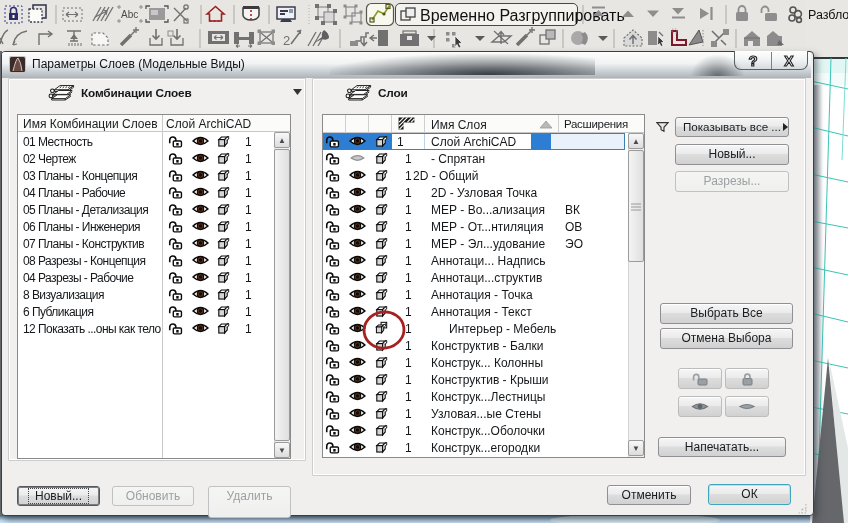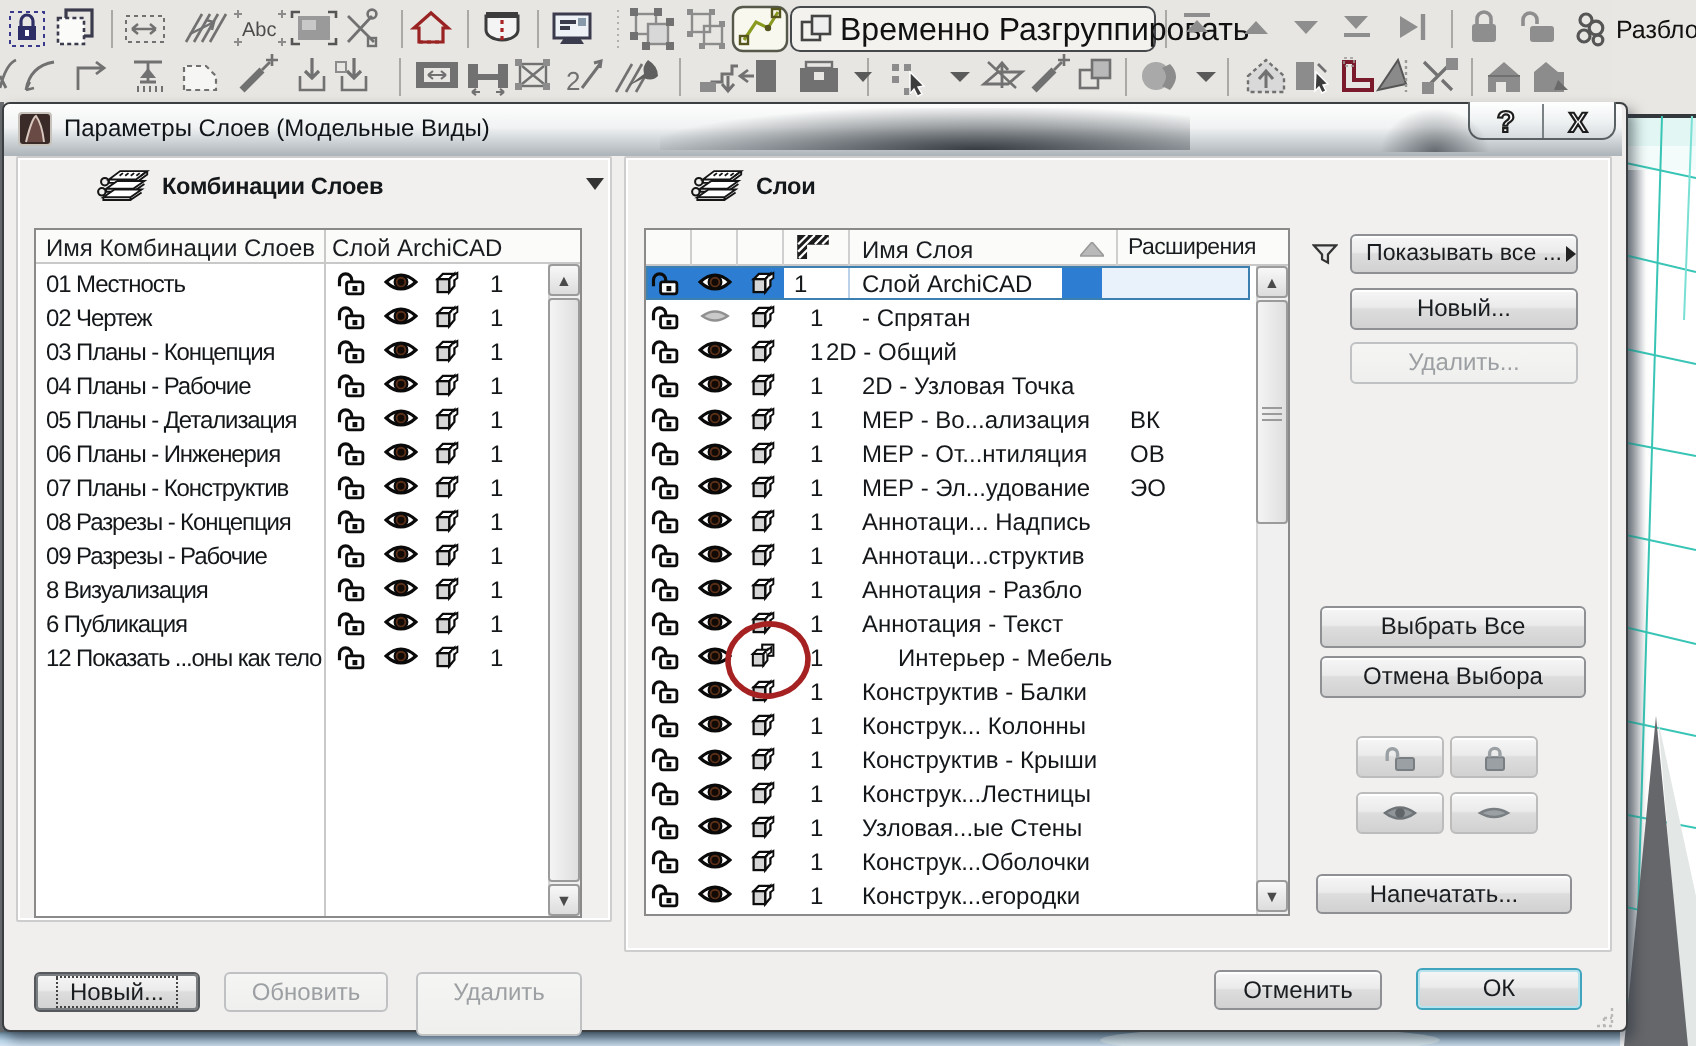--- a/index.html
+++ b/index.html
@@ -411,21 +411,21 @@
 <svg class="ab" style="left:168px;top:254px" width="15" height="13">
     <use href="#i-lock"></use>
   </svg>
 <svg class="ab" style="left:192px;top:255px" width="17" height="10">
     <use href="#i-eye"></use>
   </svg>
 <svg class="ab" style="left:216px;top:253px" width="14" height="14">
     <use href="#i-cube"></use>
   </svg>
 <div class="ab" style="left:245px;top:254px;font-size:12px;color:#15181b">1</div>
-<div class="ab row lrow" style="left:23px;top:271px;width:139px;overflow:hidden">09 Разрезы - Рабочие</div>
+<div class="ab row lrow" style="left:23px;top:271px;width:139px;overflow:hidden">04 Разрезы - Рабочие</div>
 <svg class="ab" style="left:168px;top:271px" width="15" height="13">
     <use href="#i-lock"></use>
   </svg>
 <svg class="ab" style="left:192px;top:272px" width="17" height="10">
     <use href="#i-eye"></use>
   </svg>
 <svg class="ab" style="left:216px;top:270px" width="14" height="14">
     <use href="#i-cube"></use>
   </svg>
 <div class="ab" style="left:245px;top:271px;font-size:12px;color:#15181b">1</div>
@@ -582,21 +582,21 @@
 <svg class="ab" style="left:325px;top:271px" width="15" height="13">
     <use href="#i-lock"></use>
   </svg>
 <svg class="ab" style="left:349px;top:272px" width="17" height="10">
     <use href="#i-eye"></use>
   </svg>
 <svg class="ab" style="left:374px;top:270px" width="14" height="14">
     <use href="#i-cube"></use>
   </svg>
 <div class="ab row" style="left:405px;top:288px;width:20px">1</div>
-<div class="ab row" style="left:431px;top:288px;width:130px">Аннотация - Разбло</div>
+<div class="ab row" style="left:431px;top:288px;width:130px">Аннотация - Точка</div>
 <svg class="ab" style="left:325px;top:288px" width="15" height="13">
     <use href="#i-lock"></use>
   </svg>
 <svg class="ab" style="left:349px;top:289px" width="17" height="10">
     <use href="#i-eye"></use>
   </svg>
 <svg class="ab" style="left:374px;top:287px" width="14" height="14">
     <use href="#i-cube"></use>
   </svg>
 <div class="ab row" style="left:405px;top:305px;width:20px">1</div>
@@ -709,21 +709,21 @@
 <ellipse cx="26" cy="24" rx="20" ry="18" fill="none" stroke="#a62222" stroke-width="2.8" transform="rotate(-8 26 24)"></ellipse>
   </svg>
 <svg class="ab" style="left:656px;top:121px" width="13" height="12">
     <use href="#i-funnel"></use>
   </svg>
 <div class="ab btn" style="left:675px;top:117px;width:114px;height:20px;line-height:18px;font-size:11.6px;text-align:left;padding-left:7px">Показывать все ...</div>
 <svg class="ab" style="left:782px;top:123px" width="7" height="9">
     <polygon points="1,0 6,4 1,8" fill="#222"></polygon>
   </svg>
 <div class="ab btn" style="left:675px;top:144px;width:114px;height:21px;line-height:19px">Новый...</div>
-<div class="ab btn dis" style="left:675px;top:171px;width:114px;height:21px;line-height:19px">Удалить...</div>
+<div class="ab btn dis" style="left:675px;top:171px;width:114px;height:21px;line-height:19px">Разрезы...</div>
 <div class="ab btn" style="left:660px;top:303px;width:133px;height:21px;line-height:19px">Выбрать Все</div>
 <div class="ab btn" style="left:660px;top:328px;width:133px;height:21px;line-height:19px">Отмена Выбора</div>
 <div class="ab btn" style="left:678px;top:368px;width:44px;height:21px;border-color:#bcbcbc"></div>
 <div class="ab btn" style="left:725px;top:368px;width:44px;height:21px;border-color:#bcbcbc"></div>
 <div class="ab btn" style="left:678px;top:396px;width:44px;height:21px;border-color:#bcbcbc"></div>
 <div class="ab btn" style="left:725px;top:396px;width:44px;height:21px;border-color:#bcbcbc"></div>
 <svg class="ab" style="left:692px;top:372px" width="16" height="14">
     <use href="#g-unlock"></use>
   </svg>
 <svg class="ab" style="left:739px;top:372px" width="16" height="14">

